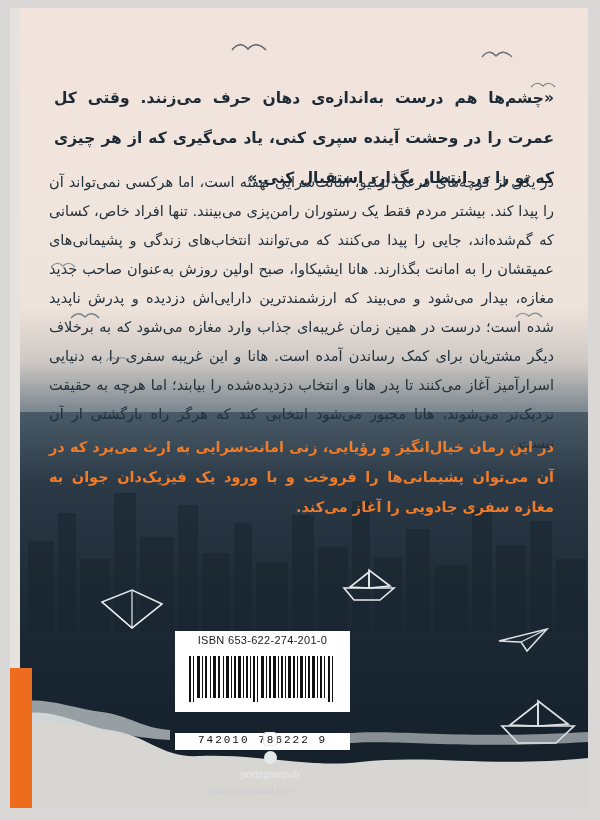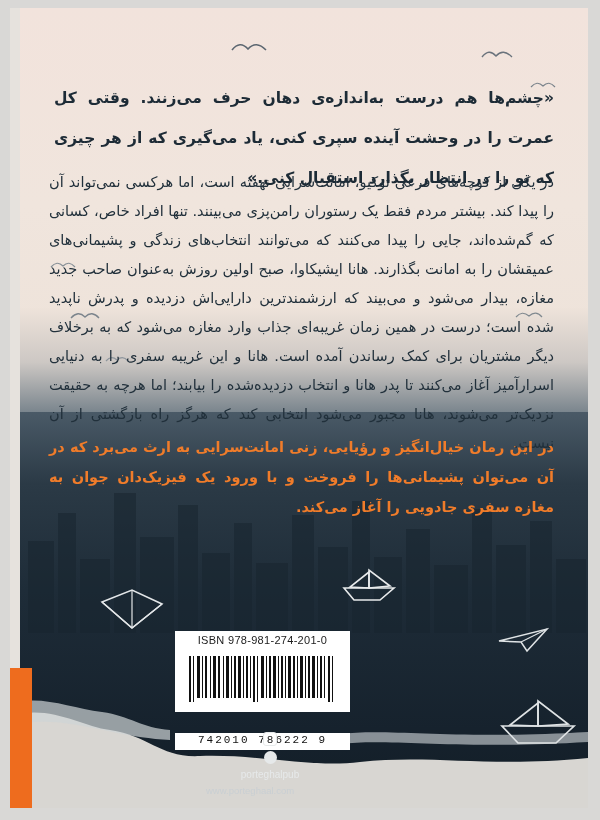--- a/index.html
+++ b/index.html
@@ -149,21 +149,21 @@
     </svg>
 
     <div class="spine2"></div>
     <div class="spine"></div>
 
     <div class="quote">«چشم‌ها هم درست به‌اندازه‌ی دهان حرف می‌زنند. وقتی کل عمرت را در وحشت آینده سپری کنی، یاد می‌گیری که از هر چیزی که تو را در انتظار بگذارد استقبال کنی.»</div>
     <div class="body-text">در یکی از کوچه‌های فرعی توکیو، امانت‌سرایی نهفته است، اما هرکسی نمی‌تواند آن را پیدا کند. بیشتر مردم فقط یک رستوران رامن‌پزی می‌بینند. تنها افراد خاص، کسانی که گم‌شده‌اند، جایی را پیدا می‌کنند که می‌توانند انتخاب‌های زندگی و پشیمانی‌های عمیقشان را به امانت بگذارند. هانا ایشیکاوا، صبح اولین روزش به‌عنوان صاحب جدید مغازه، بیدار می‌شود و می‌بیند که ارزشمندترین دارایی‌اش دزدیده و پدرش ناپدید شده است؛ درست در همین زمان غریبه‌ای جذاب وارد مغازه می‌شود که به برخلاف دیگر مشتریان برای کمک رساندن آمده است. هانا و این غریبه سفری را به دنیایی اسرارآمیز آغاز می‌کنند تا پدر هانا و انتخاب دزدیده‌شده را بیابند؛ اما هرچه به حقیقت نزدیک‌تر می‌شوند، هانا مجبور می‌شود انتخابی کند که هرگز راه بازگشتی از آن نیست.</div>
     <div class="orange-text">در این رمان خیال‌انگیز و رؤیایی، زنی امانت‌سرایی به ارث می‌برد که در آن می‌توان پشیمانی‌ها را فروخت و با ورود یک فیزیک‌دان جوان به مغازه سفری جادویی را آغاز می‌کند.</div>
 
     <div class="isbn-box">
-      <div class="isbn-text">ISBN 978-981-274-201-0</div>
+      <div class="isbn-text">ISBN 653-622-274-201-0</div>
       <span class="barcode">
         <svg width="156" height="52" viewBox="0 0 156 52">
           <rect x="0" y="0" width="156" height="52" fill="#fff"></rect>
           <g fill="#111">
             <rect x="4" y="2" width="2" height="46"></rect>
               <rect x="8" y="2" width="1" height="46"></rect>
             <rect x="12" y="2" width="3" height="42"></rect>
               <rect x="17" y="2" width="1" height="42"></rect>
             <rect x="20" y="2" width="2" height="42"></rect>
               <rect x="25" y="2" width="1" height="42"></rect>

